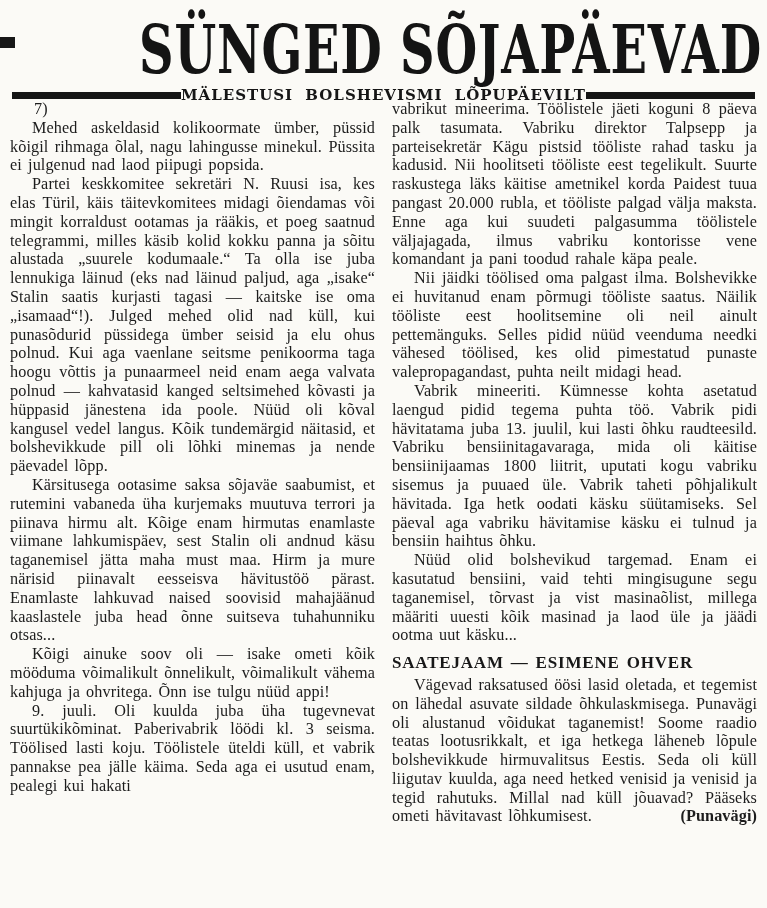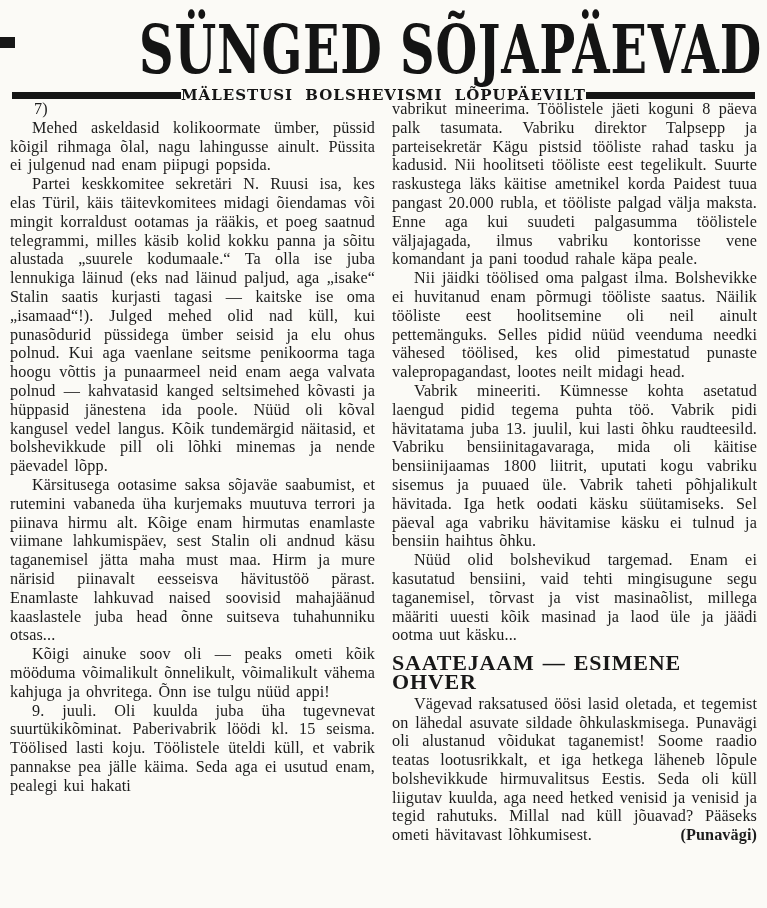--- a/index.html
+++ b/index.html
@@ -79,21 +79,21 @@
     letter-spacing: 0.1px;
     color: #1c1c1c;
   }
   .para { margin: 0; text-indent: 22px; }
   .para.no-indent { text-indent: 0; }
   .marker { margin: 0; text-indent: 24px; }
   .section-heading {
     margin: 9px 0 3px 0;
     font-family: "Liberation Serif", serif;
     font-weight: 700;
-    font-size: 22px;
+    font-size: 17px;
     letter-spacing: 0.8px;
     text-align: left;
     text-indent: 0;
     color: #181818;
   }
   .byline { float: right; font-weight: 700; }
 </style>
 </head>
 <body>
 
@@ -107,30 +107,30 @@
       <div class="subtitle-rule"></div>
       <div class="subtitle">MÄLESTUSI BOLSHEVISMI LÕPUPÄEVILT</div>
       <div class="subtitle-rule"></div>
     </div>
   </header>
 
   <main class="columns">
 
     <section class="col">
       <p class="marker">7)</p>
-      <p class="para">Mehed askeldasid kolikoormate ümber, püssid kõigil rihmaga õlal, nagu lahingusse ainult. Püssita ei julgenud nad enam piipugi popsida.</p>
+      <p class="para">Mehed askeldasid kolikoormate ümber, püssid kõigil rihmaga õlal, nagu lahingusse minekul. Püssita ei julgenud nad laod piipugi popsida.</p>
       <p class="para">Partei keskkomitee sekretäri N. Ruusi isa, kes elas Türil, käis täitevkomitees midagi õiendamas või mingit korraldust ootamas ja rääkis, et poeg saatnud telegrammi, milles käsib kolid kokku panna ja sõitu alustada „suurele kodumaale.“ Ta olla ise juba lennukiga läinud (eks nad läinud paljud, aga „isake“ Stalin saatis kurjasti tagasi — kaitske ise oma „isamaad“!). Julged mehed olid nad küll, kui punasõdurid püssidega ümber seisid ja elu ohus polnud. Kui aga vaenlane seitsme penikoorma taga hoogu võttis ja punaarmeel neid enam aega valvata polnud — kahvatasid kanged seltsimehed kõvasti ja hüppasid jänestena ida poole. Nüüd oli kõval kangusel vedel langus. Kõik tundemärgid näitasid, et bolshevikkude pill oli lõhki minemas ja nende päevadel lõpp.</p>
       <p class="para">Kärsitusega ootasime saksa sõjaväe saabumist, et rutemini vabaneda üha kurjemaks muutuva terrori ja piinava hirmu alt. Kõige enam hirmutas enamlaste viimane lahkumispäev, sest Stalin oli andnud käsu taganemisel jätta maha must maa. Hirm ja mure närisid piinavalt eesseisva hävitustöö pärast. Enamlaste lahkuvad naised soovisid mahajäänud kaaslastele juba head õnne suitseva tuhahunniku otsas...</p>
-      <p class="para">Kõigi ainuke soov oli — peaks ometi kõik mööduma võimalikult õnnelikult, võimalikult vähema kahjuga ja ohvritega. Õnn ise tulgu nüüd appi!</p>
-      <p class="para">9. juuli. Oli kuulda juba üha tugevnevat suurtükikõminat. Paberivabrik löödi kl. 15 seisma. Töölised lasti koju. Töölistele üteldi küll, et vabrik pannakse pea jälle käima. Seda aga ei usutud enam, pealegi kui hakati</p>
+      <p class="para">Kõigi ainuke soov oli — isake ometi kõik mööduma võimalikult õnnelikult, võimalikult vähema kahjuga ja ohvritega. Õnn ise tulgu nüüd appi!</p>
+      <p class="para">9. juuli. Oli kuulda juba üha tugevnevat suurtükikõminat. Paberivabrik löödi kl. 3 seisma. Töölised lasti koju. Töölistele üteldi küll, et vabrik pannakse pea jälle käima. Seda aga ei usutud enam, pealegi kui hakati</p>
     </section>
 
     <section class="col">
       <p class="para no-indent">vabrikut mineerima. Töölistele jäeti koguni 8 päeva palk tasumata. Vabriku direktor Talpsepp ja parteisekretär Kägu pistsid tööliste rahad tasku ja kadusid. Nii hoolitseti tööliste eest tegelikult. Suurte raskustega läks käitise ametnikel korda Paidest tuua pangast 20.000 rubla, et tööliste palgad välja maksta. Enne aga kui suudeti palgasumma töölistele väljajagada, ilmus vabriku kontorisse vene komandant ja pani toodud rahale käpa peale.</p>
-      <p class="para">Nii jäidki töölised oma palgast ilma. Bolshevikke ei huvitanud enam põrmugi tööliste saatus. Näilik tööliste eest hoolitsemine oli neil ainult pettemänguks. Selles pidid nüüd veenduma needki vähesed töölised, kes olid pimestatud punaste valepropagandast, lootes neilt midagi head.</p>
+      <p class="para">Nii jäidki töölised oma palgast ilma. Bolshevikke ei huvitanud enam põrmugi tööliste saatus. Näilik tööliste eest hoolitsemine oli neil ainult pettemänguks. Selles pidid nüüd veenduma needki vähesed töölised, kes olid pimestatud punaste valepropagandast, puhta neilt midagi head.</p>
       <p class="para">Vabrik mineeriti. Kümnesse kohta asetatud laengud pidid tegema puhta töö. Vabrik pidi hävitatama juba 13. juulil, kui lasti õhku raudteesild. Vabriku bensiinitagavaraga, mida oli käitise bensiinijaamas 1800 liitrit, uputati kogu vabriku sisemus ja puuaed üle. Vabrik taheti põhjalikult hävitada. Iga hetk oodati käsku süütamiseks. Sel päeval aga vabriku hävitamise käsku ei tulnud ja bensiin haihtus õhku.</p>
       <p class="para">Nüüd olid bolshevikud targemad. Enam ei kasutatud bensiini, vaid tehti mingisugune segu taganemisel, tõrvast ja vist masinaõlist, millega määriti uuesti kõik masinad ja laod üle ja jäädi ootma uut käsku...</p>
       <h2 class="section-heading">SAATEJAAM — ESIMENE OHVER</h2>
       <p class="para">
         <span>Vägevad raksatused öösi lasid oletada, et tegemist on lähedal asuvate sildade õhkulaskmisega. Punavägi oli alustanud võidukat taganemist! Soome raadio teatas lootusrikkalt, et iga hetkega läheneb lõpule bolshevikkude hirmuvalitsus Eestis. Seda oli küll liigutav kuulda, aga need hetked venisid ja venisid ja tegid rahutuks. Millal nad küll jõuavad? Pääseks ometi hävitavast lõhkumisest.</span>
         <span class="byline">(Punavägi)</span>
       </p>
     </section>
 
   </main>

